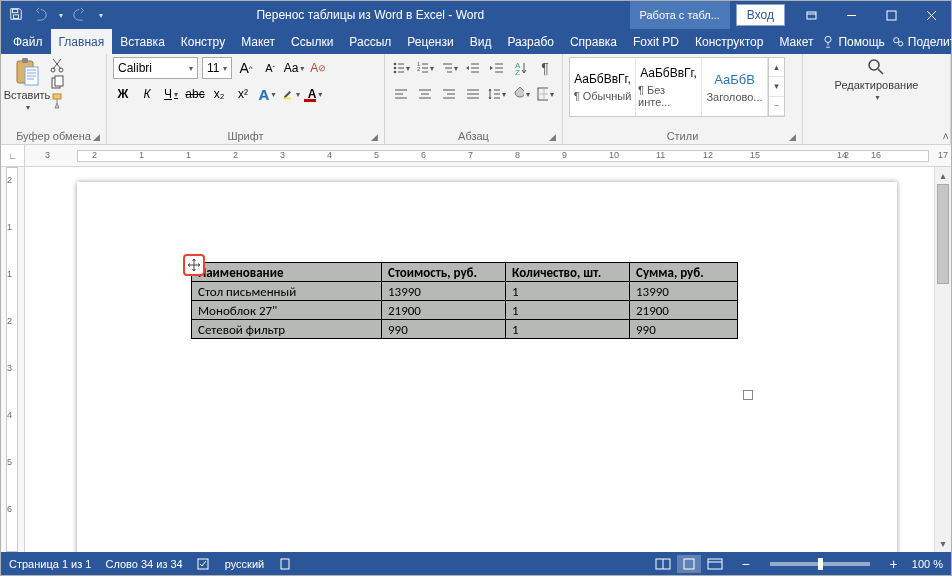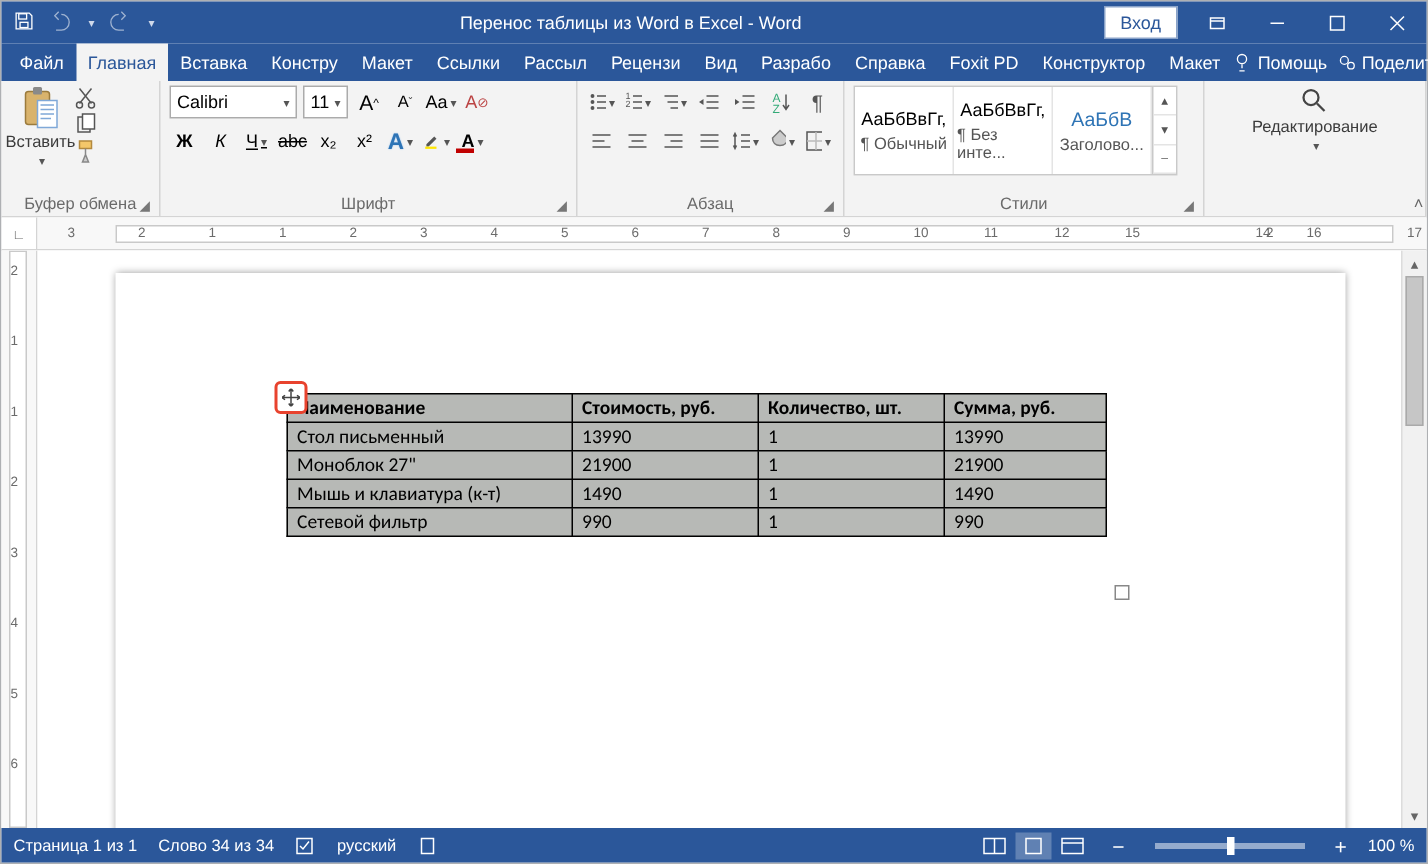--- a/index.html
+++ b/index.html
@@ -105,20 +105,21 @@
       <span class="small-drop" style="color:#cfd9ea">▾</span>
       <span style="opacity:.55"><svg viewBox="0 0 16 16">
             <path d="M7 3a6 6 0 0 0 0 12h4" fill="none" stroke="#fff"></path>
             <path d="M9 1l3 3-3 3" fill="none" stroke="#fff"></path>
           </svg></span>
       <span class="small-drop" style="color:#cfd9ea">▾</span>
     </div>
     <div class="title-center">
       <span>Перенос таблицы из Word в Excel  -  Word</span>
     </div>
+    <div class="ctx-tab">Работа с табл...</div>
     <div class="login">Вход</div>
     <div class="win-controls">
       <div>
           <svg viewBox="0 0 11 11">
             <rect x="1" y="2" width="9" height="7"></rect>
             <path d="M1 4h9"></path>
           </svg>
         </div>
       <div>
           <svg viewBox="0 0 11 11">
@@ -463,26 +464,20 @@
                   <td class="r">1</td>
                   <td class="r">13990</td>
                 </tr>
             <tr>
                   <td>Моноблок 27"</td>
                   <td class="r">21900</td>
                   <td class="r">1</td>
                   <td class="r">21900</td>
                 </tr>
             <tr>
-                  <td>Мышь и клавиатура (к-т)</td>
-                  <td class="r">1490</td>
-                  <td class="r">1</td>
-                  <td class="r">1490</td>
-                </tr>
-            <tr>
                   <td>Сетевой фильтр</td>
                   <td class="r">990</td>
                   <td class="r">1</td>
                   <td class="r">990</td>
                 </tr>
           </tbody>
             </table>
           <div class="resize-handle" style="left:552px;top:128px"></div>
         </div>
       </div>

